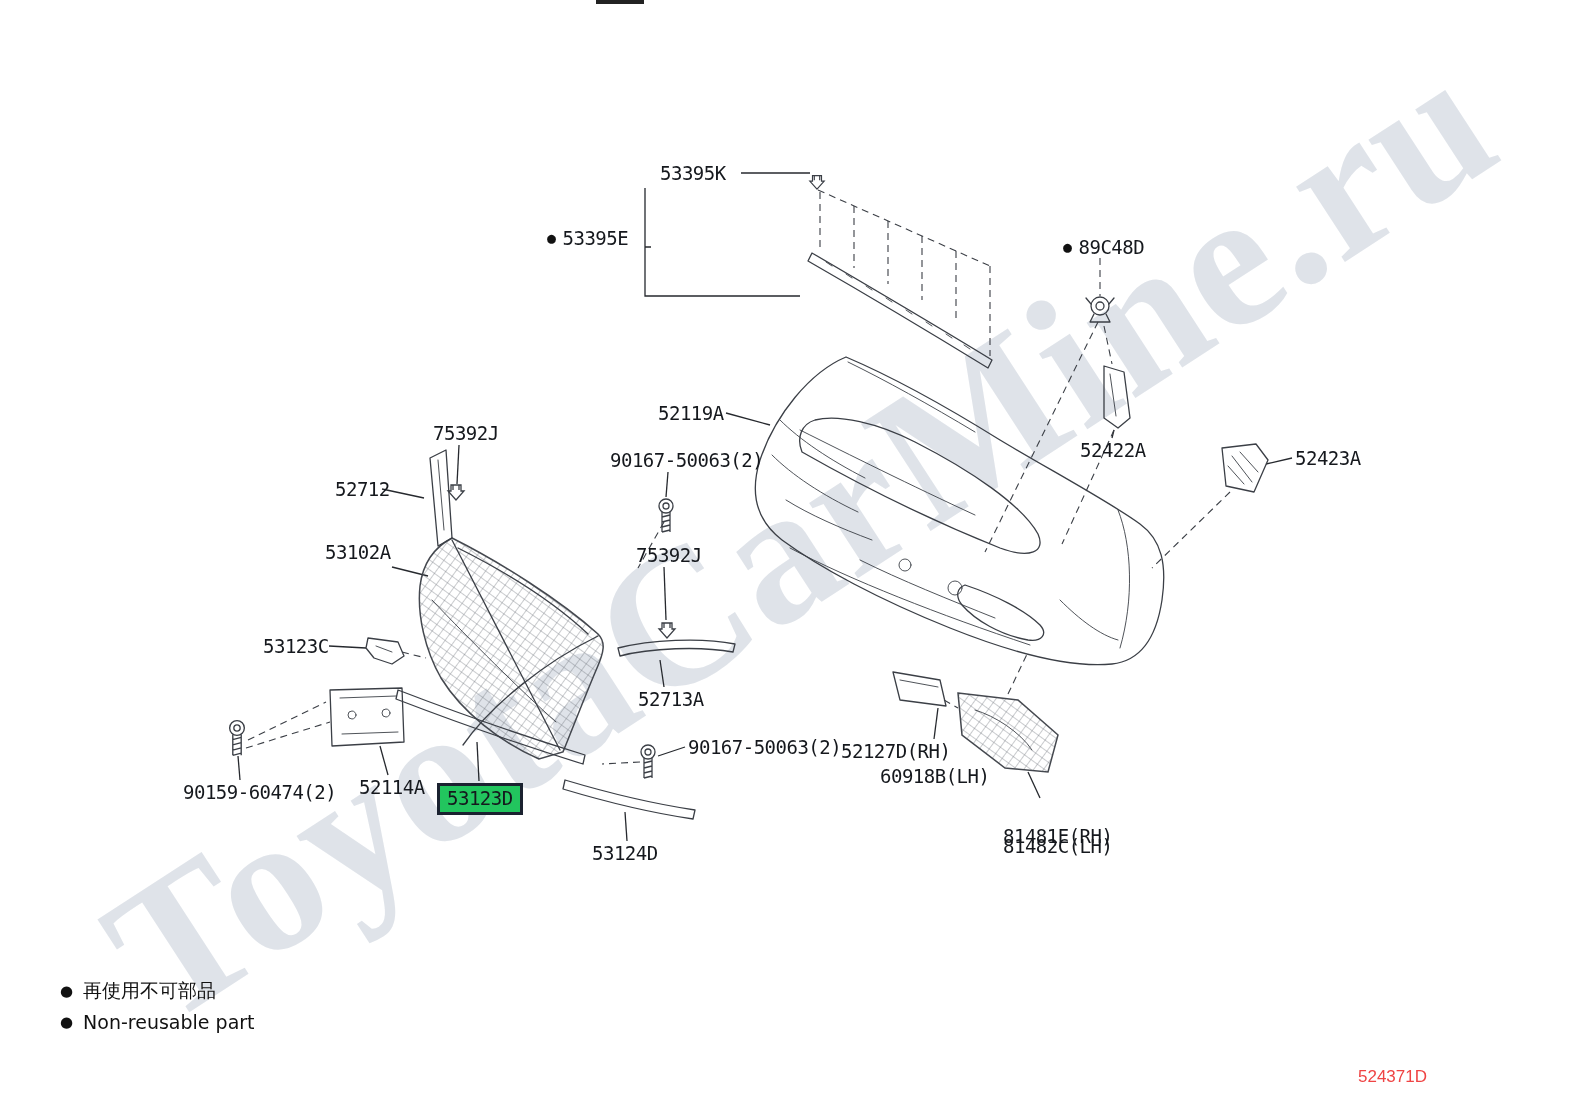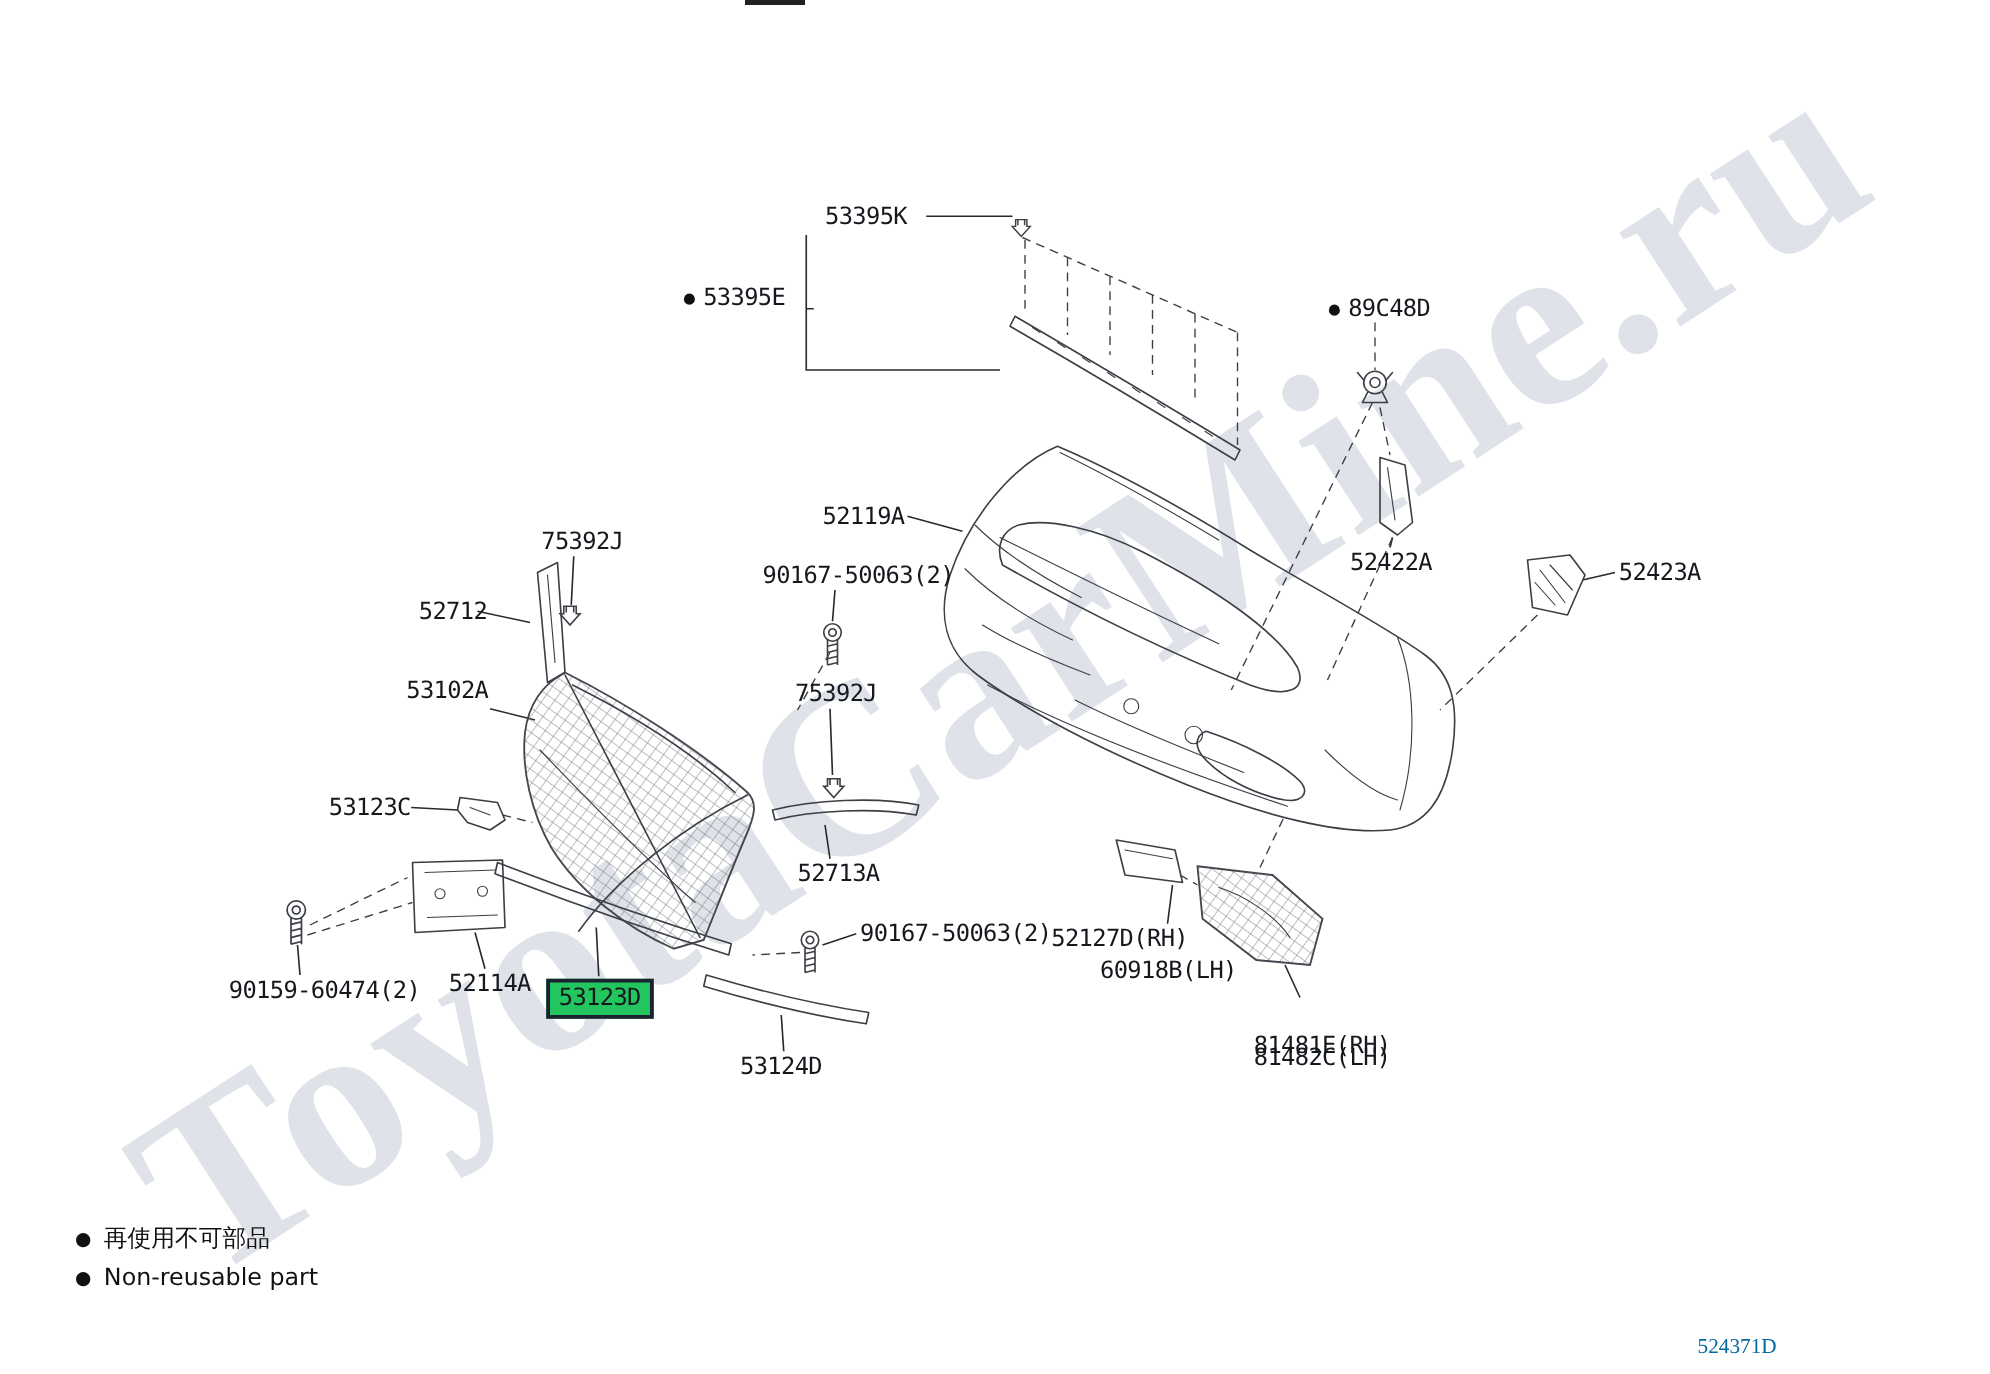--- a/index.html
+++ b/index.html
@@ -50,22 +50,22 @@
     background:#22c55e;
   }
   .legend{
     position:absolute;left:60px;top:978px;z-index:3;
     font-size:19px;color:#111;
     font-family:"DejaVu Sans", "Liberation Sans", sans-serif;
   }
   .legend-row{display:flex;align-items:center;gap:10px;margin-bottom:7px;}
   .diagram-id{
     position:absolute;left:1358px;top:1067px;z-index:3;
-    font-family:Liberation Serif, serif;
-    font-size:17px;color:#0369a1;
+    font-family:Liberation Sans, sans-serif;
+    font-size:17px;color:#ef4444;
   }
 </style>
 </head>
 <body>
 
 <div class="stage">
 
   <div class="watermark">ToyotaCarMine.ru</div>
 
   <svg class="art" width="1592" height="1099" viewBox="0 0 1592 1099">

